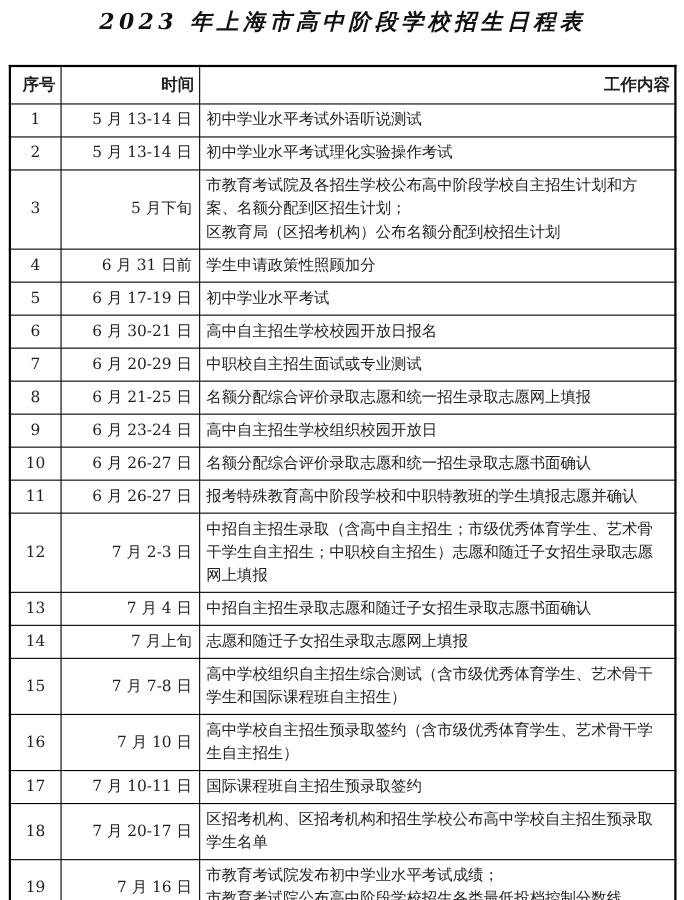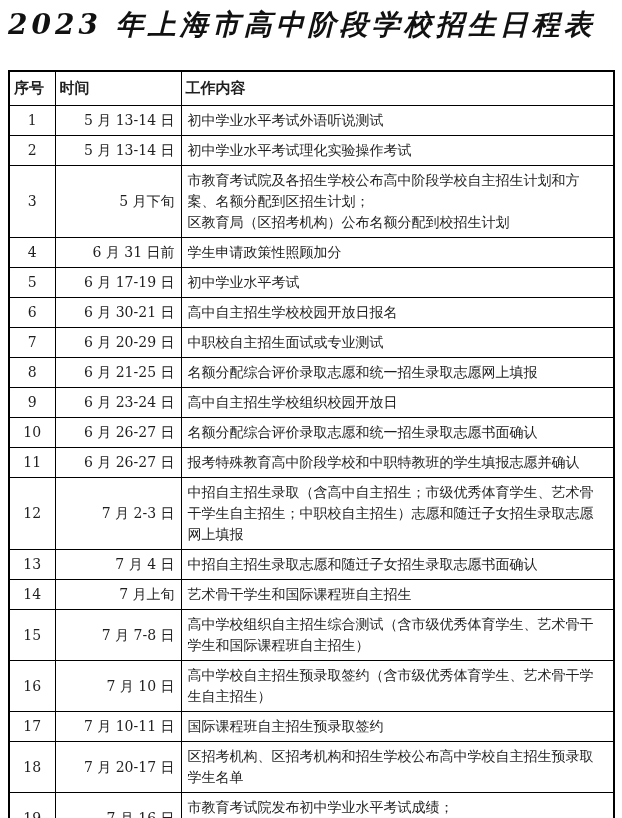--- a/index.html
+++ b/index.html
@@ -8,21 +8,22 @@
     width: 622px;
     font-family: "DejaVu Serif", "Liberation Serif", serif;
     color: #1f1f1f;
   }
   .page {
     width: 622px;
     min-height: 818px;
     padding: 4px 7px 4px 8px;
   }
   .doc-title {
-    font-size: 28px;
+    text-align: center;
+    font-size: 20px;
     font-weight: bold;
     font-style: italic;
     letter-spacing: 4px;
     color: #111111;
     margin-top: 2px;
     margin-bottom: 26px;
     font-family: "DejaVu Serif", "Liberation Serif", serif;
   }
   table.schedule {
     width: 100%;
@@ -33,21 +34,21 @@
   table.schedule th, table.schedule td {
     border: 1px solid #000000;
     font-size: 14px;
     line-height: 21px;
     padding: 4px 6px;
     vertical-align: middle;
     color: #1f1f1f;
   }
   table.schedule th {
     font-weight: bold;
-    text-align: left;
+    text-align: right;
     font-size: 15px;
     padding: 6px 4px;
   }
   col.c-no   { width: 46px; }
   col.c-time { width: 126px; }
   td.col-no {
     text-align: center;
     padding-left: 2px;
     padding-right: 2px;
   }
@@ -158,21 +159,21 @@
 
   <tr>
     <td class="col-no">13</td>
     <td class="col-time">7 月 4 日</td>
     <td class="col-content">中招自主招生录取志愿和随迁子女招生录取志愿书面确认</td>
   </tr>
 
   <tr>
     <td class="col-no">14</td>
     <td class="col-time">7 月上旬</td>
-    <td class="col-content">艺术骨干学生和国际课程班自主招生</td>
+    <td class="col-content">志愿和随迁子女招生录取志愿网上填报</td>
   </tr>
 
   <tr>
     <td class="col-no">15</td>
     <td class="col-time">7 月 7-8 日</td>
     <td class="col-content">高中学校组织自主招生综合测试（含市级优秀体育学生、艺术骨干学生和国际课程班自主招生）</td>
   </tr>
 
   <tr>
     <td class="col-no">16</td>

